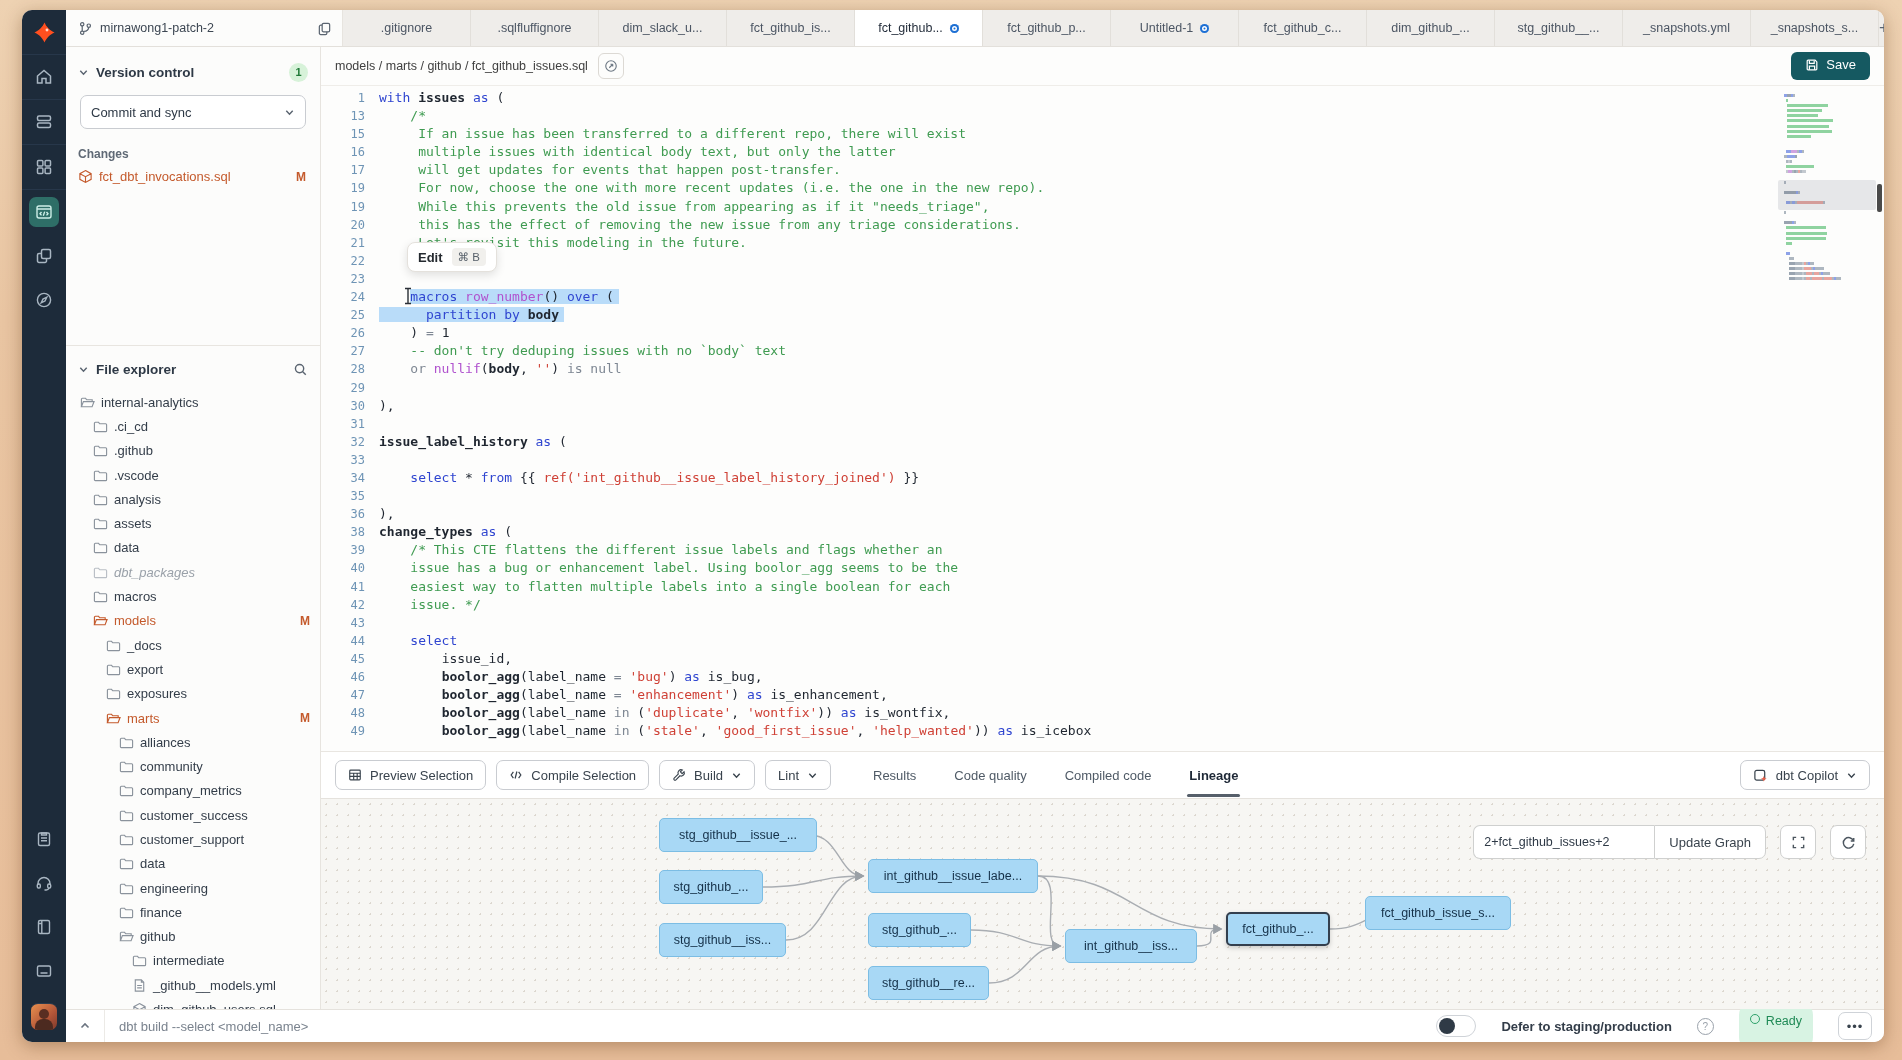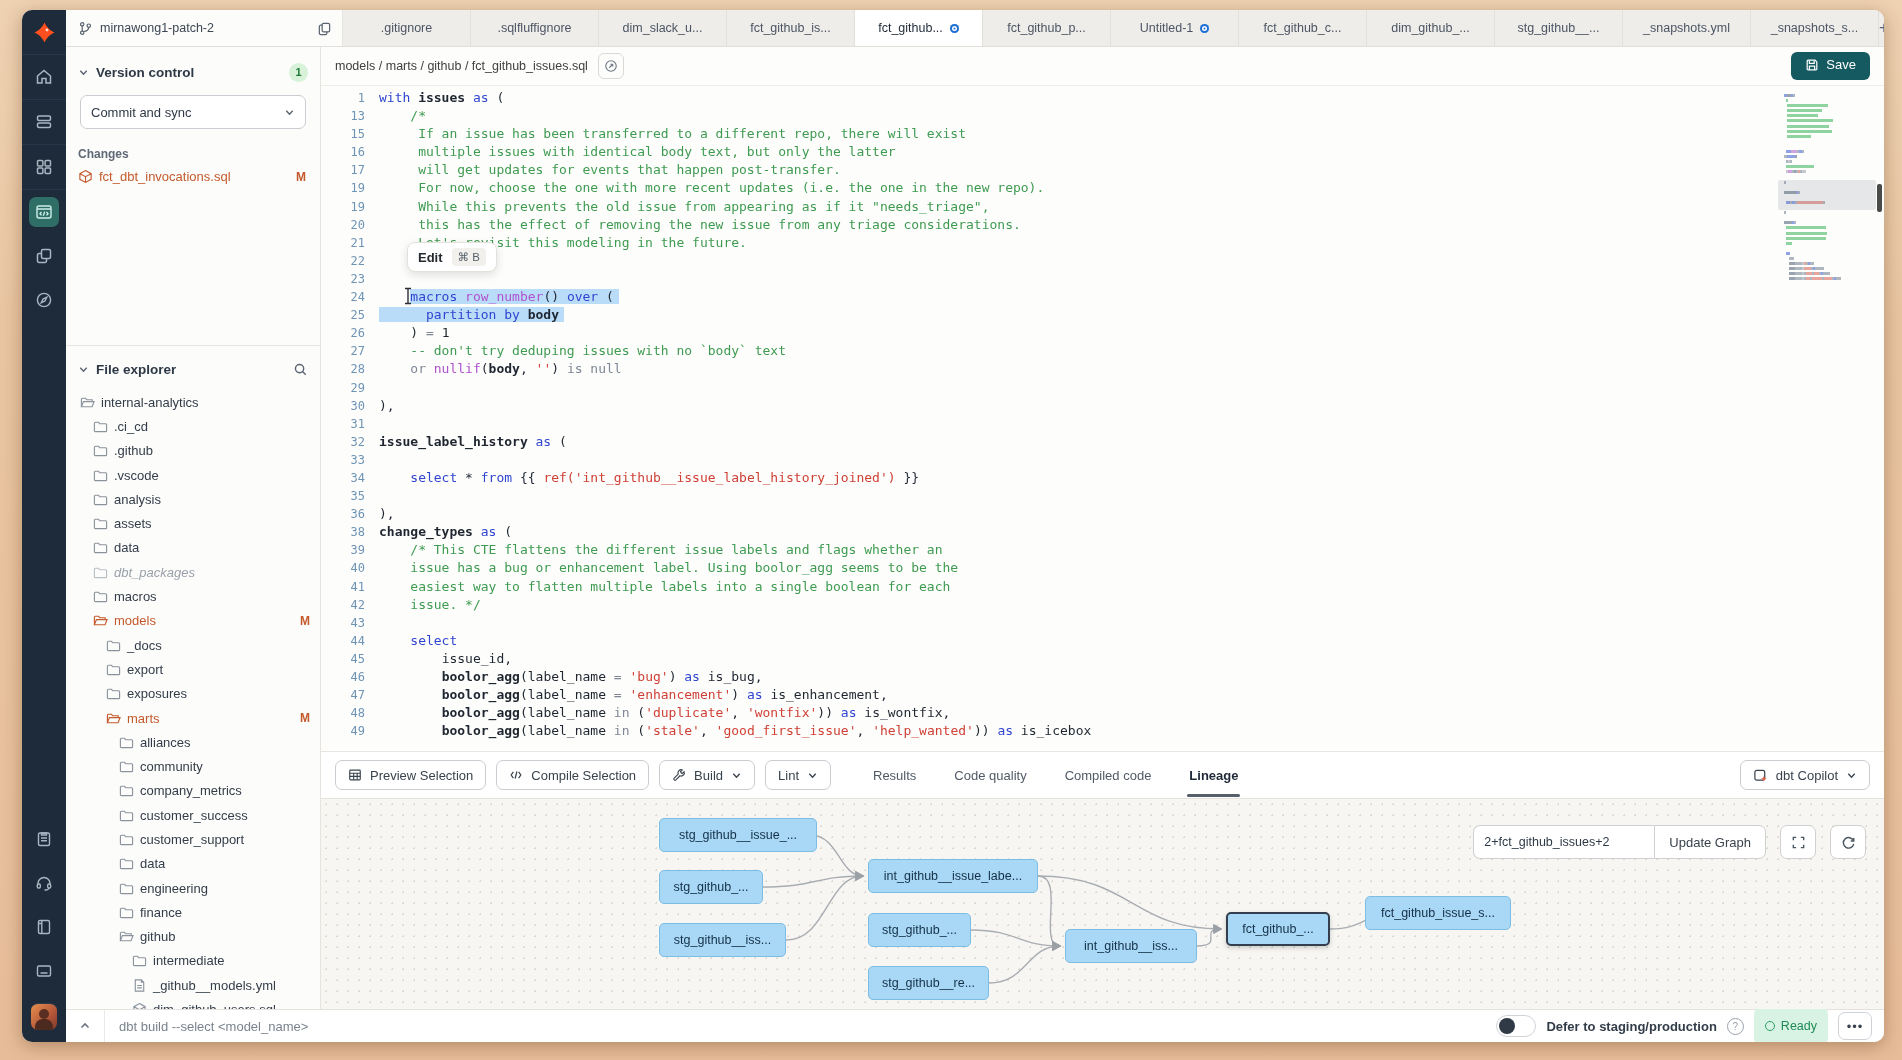--- a/index.html
+++ b/index.html
@@ -93,26 +93,26 @@
   .lnode{position:absolute;height:34px;background:#a8d8f5;border:1px solid #7cbde4;border-radius:5px;display:flex;align-items:center;justify-content:center;font-size:12.5px;color:#143048;box-sizing:border-box;cursor:pointer;white-space:nowrap;overflow:hidden;}
   .lnode.selected{border:2px solid #333f4e;box-shadow:0 2px 5px rgba(0,0,0,.18);}
   .lin-controls{position:absolute;top:26px;right:18px;display:flex;align-items:center;}
   .lsearch{width:160px;height:32px;border:1px solid #cfd0cf;border-right:none;border-radius:7px 0 0 7px;background:#fff;padding:0 10px;font-size:12.5px;color:#2e3946;font-family:"Liberation Sans",sans-serif;outline:none;}
   .lupdate{height:34px;border:1px solid #cfd0cf;border-radius:0 7px 7px 0;background:#fff;padding:0 14px;font-size:13px;color:#39434d;cursor:pointer;font-family:"Liberation Sans",sans-serif;}
   .licon-btn{width:36px;height:34px;border:1px solid #cfd0cf;border-radius:7px;background:#fff;display:flex;align-items:center;justify-content:center;color:#4c565f;cursor:pointer;margin-left:14px;}
   
   .statusbar{height:32px;flex:0 0 32px;border-top:1px solid #e5e2dd;background:#fff;display:flex;align-items:center;}
   .collapse{width:38px;height:32px;border-right:1px solid #eceae6;display:flex;align-items:center;justify-content:center;color:#6b7480;cursor:pointer;}
   .cmd{margin-left:14px;font-size:13px;color:#7a838e;}
-  .sb-right{margin-left:auto;display:flex;align-items:center;gap:10px;padding-right:12px;}
+  .sb-right{margin-left:auto;display:flex;align-items:center;gap:25px;padding-right:12px;}
   .toggle{width:38px;height:20px;border:1px solid #cfd3d8;border-radius:11px;background:#fff;position:relative;cursor:pointer;}
   .knob{position:absolute;left:2px;top:1.5px;width:16px;height:16px;border-radius:50%;background:#2f3a46;}
   .defer{font-size:13px;font-weight:bold;color:#333d49;}
   .help{width:15px;height:15px;border:1px solid #9aa2ab;border-radius:50%;color:#9aa2ab;font-size:10px;display:flex;align-items:center;justify-content:center;cursor:pointer;}
-  .ready{height:24px;background:#d8f3e3;border-radius:13px;display:flex;align-items:center;gap:6px;padding:12px 11px;font-size:12.5px;color:#1f8a56;}
+  .ready{height:24px;background:#d8f3e3;border-radius:13px;display:flex;gap:6px;padding:12px 11px;font-size:12.5px;color:#1f8a56;}
   .rdot{width:10px;height:10px;border:1.6px solid #2fa26b;border-radius:50%;box-sizing:border-box;}
   .more{width:32px;height:26px;border:1px solid #cfd3d8;border-radius:7px;display:flex;align-items:center;justify-content:center;color:#39434d;font-size:13px;letter-spacing:1px;cursor:pointer;}
 </style>
 </head>
 <body>
 
 <div class="frame">
 <div class="app">
 
   <aside class="rail">

